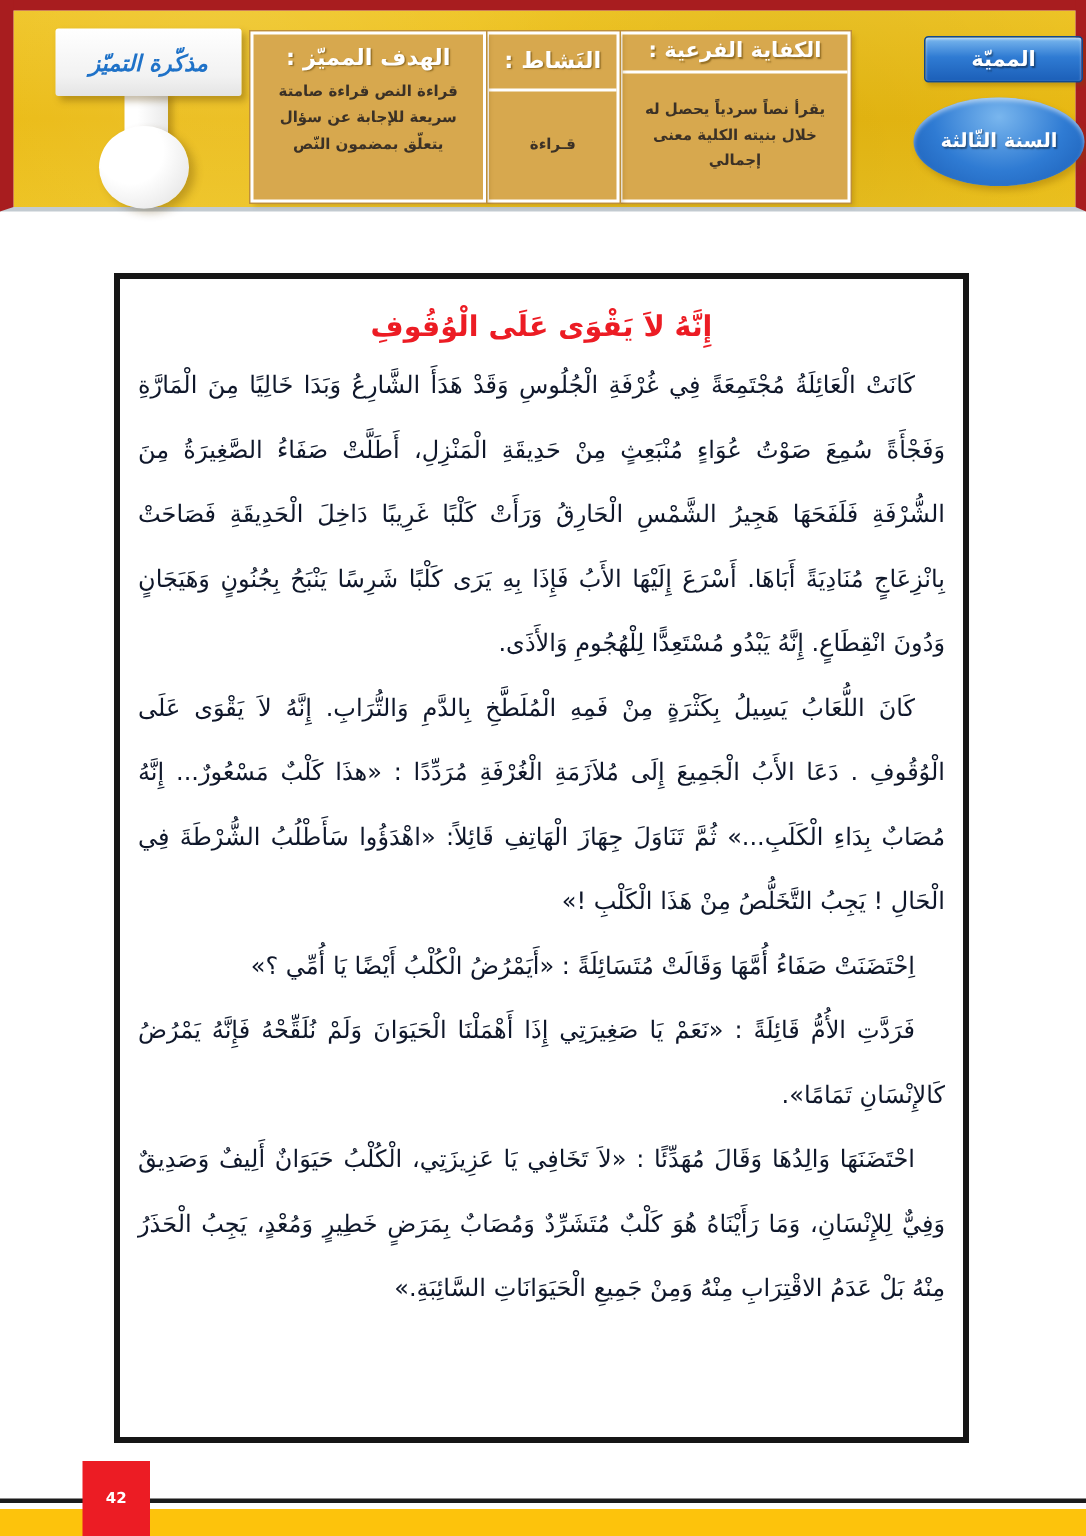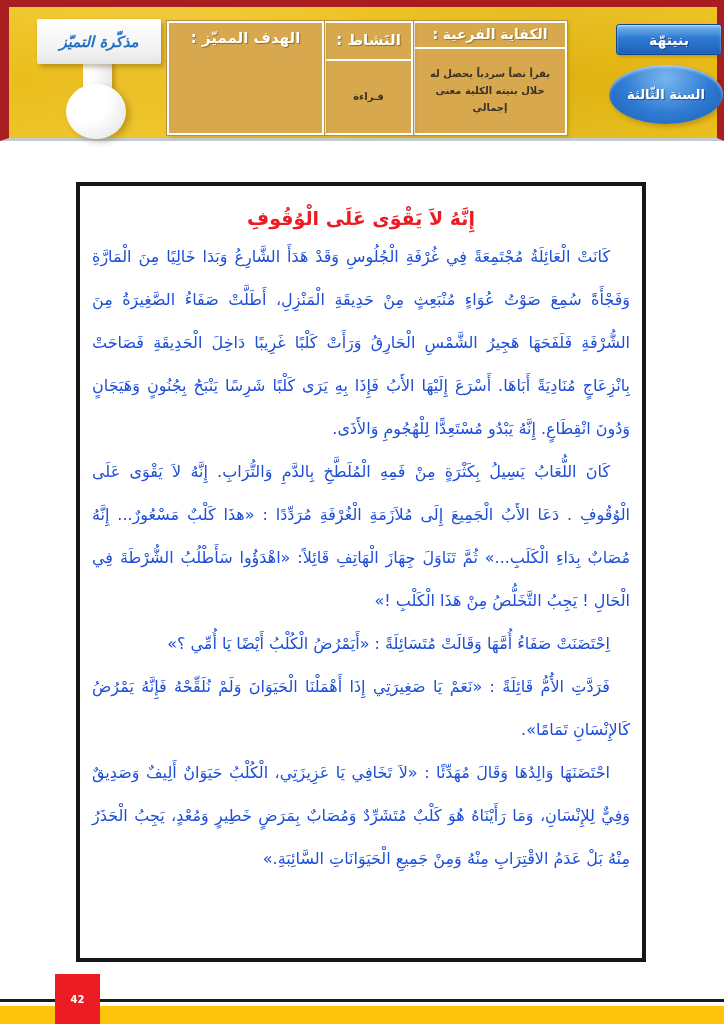--- a/index.html
+++ b/index.html
@@ -108,21 +108,21 @@
     color: #1958a8; font-weight: bold; font-size: 13.5px;
     text-align: right; padding-right: 2px;
   }
   .text-title {
     color: #ec1c24; font-weight: bold; font-size: 19px;
     text-align: center; margin: 11px 0 6px 0;
     letter-spacing: 0.5px;
   }
   .passage p {
     direction: rtl; text-align: justify; text-align-last: right;
-    color: #1d4ed8; font-size: 16px; line-height: 43px;
+    color: #0f172a; font-size: 16px; line-height: 43px;
     text-indent: 20px; margin: 0; font-weight: 500;
   }
 
   
   .footer-rule {
     position: absolute; left: 0; top: 999px; width: 724px; height: 3px;
     background: #1b1b1b;
   }
   .footer-band {
     position: absolute; left: 0; top: 1006px; width: 724px; height: 18px;
@@ -152,25 +152,26 @@
       <div class="info-box box-competency">
         <div class="box-title">الكفاية الفرعية :</div>
         <div class="box-body">يقرأ نصاً سردياً يحصل له خلال بنيته الكلية معنى إجمالي</div>
       </div>
       <div class="info-box box-activity">
         <div class="box-title">النَشاط :</div>
         <div class="box-body">قـراءة</div>
       </div>
       <div class="info-box box-objective">
         <div class="box-title">الهدف المميّز :</div>
+        <div class="box-body">قراءة النص قراءة صامتة سريعة للإجابة عن سؤال يتعلّق بمضمون النّص</div>
       </div>
     </div>
 
     <div class="subject-badge">
-      <span>بنيتهّة</span>
+      <span>المميّة</span>
     </div>
     <div class="grade-badge">
       <span>السنة الثّالثة</span>
     </div>
   </div>
 
   <div class="page-frame">
     <div class="text-title">إِنَّهُ لاَ يَقْوَى عَلَى الْوُقُوفِ</div>
     <div class="passage">
       <p>كَانَتْ الْعَائِلَةُ مُجْتَمِعَةً فِي غُرْفَةِ الْجُلُوسِ وَقَدْ هَدَأَ الشَّارِعُ وَبَدَا خَالِيًا مِنَ الْمَارَّةِ وَفَجْأَةً سُمِعَ صَوْتُ عُوَاءٍ مُنْبَعِثٍ مِنْ حَدِيقَةِ الْمَنْزِلِ، أَطَلَّتْ صَفَاءُ الصَّغِيرَةُ مِنَ الشُّرْفَةِ فَلَفَحَهَا هَجِيرُ الشَّمْسِ الْحَارِقُ وَرَأَتْ كَلْبًا غَرِيبًا دَاخِلَ الْحَدِيقَةِ فَصَاحَتْ بِانْزِعَاجٍ مُنَادِيَةً أَبَاهَا. أَسْرَعَ إِلَيْهَا الأَبُ فَإِذَا بِهِ يَرَى كَلْبًا شَرِسًا يَنْبَحُ بِجُنُونٍ وَهَيَجَانٍ وَدُونَ انْقِطَاعٍ. إِنَّهُ يَبْدُو مُسْتَعِدًّا لِلْهُجُومِ وَالأَذَى.</p>

